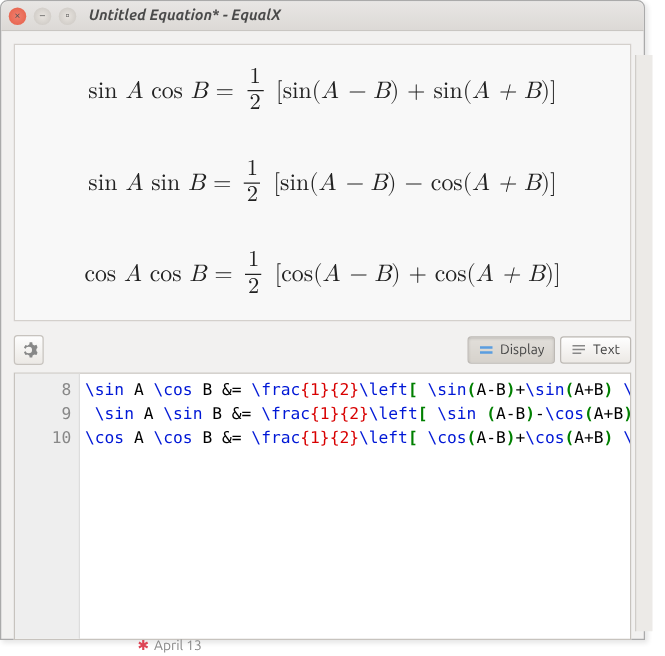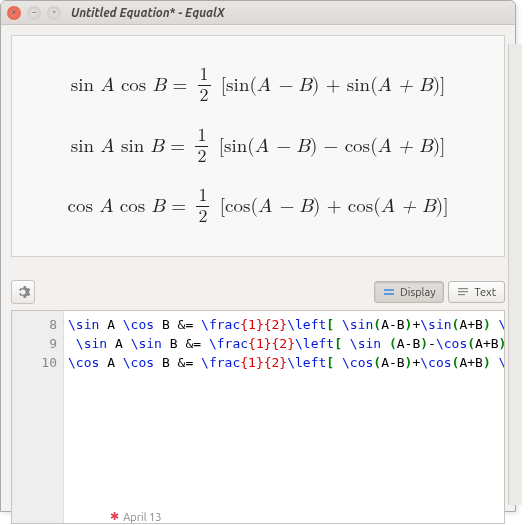--- a/index.html
+++ b/index.html
@@ -6,27 +6,27 @@
   body { font-family: "Ubuntu", "Segoe UI", sans-serif; background: #ffffff; width: 532px; height: 525px; overflow: hidden; position: relative; }
   .window { width: 516px; height: 512px; position: absolute; top: 0; left: 0; background: #f2f1f0; border: 1px solid #aaa; border-radius: 6px 6px 0 0; box-shadow: 2px 2px 4px rgba(0,0,0,0.1); }
   .titlebar { height: 24px; background: linear-gradient(#e8e6e4,#dcd9d6); display: flex; align-items: center; padding: 0 6px; border-radius: 6px 6px 0 0; border-bottom: 1px solid #c9c6c2; }
   .tb-buttons { display: flex; gap: 6px; margin-right: 10px; }
   .tb-btn { width: 14px; height: 14px; border-radius: 7px; display: flex; align-items: center; justify-content: center; font-size: 9px; color: #555; line-height: 1; }
   .tb-close { background: radial-gradient(#f08070,#e55d45); }
   .tb-min { background: radial-gradient(#e8e4df,#c9c5c0); }
   .tb-max { background: radial-gradient(#e8e4df,#c9c5c0); }
   .title { font-size: 12px; font-weight: bold; color: #4a4a4a; font-style: italic; }
   .content { position: absolute; top: 24px; left: 0; right: 0; bottom: 0; padding: 10px; }
-  .preview { background: #f8f8f8; border: 1px solid #d4d0cc; height: 222px; display: flex; flex-direction: column; align-items: center; justify-content: center; font-family: "Cambria Math", "Latin Modern Math", Georgia, serif; }
+  .preview { background: #f8f8f8; border: 1px solid #d4d0cc; height: 222px; display: flex; flex-direction: column; align-items: center; justify-content: center; font-family: "Cambria Math", "Latin Modern Math", Georgia, serif; gap: 13px; }
   .eqn { font-size: 19px; color: #222; margin: 10px 0; display: flex; align-items: center; white-space: nowrap; }
   .eqn .it { font-style: italic; }
   .frac { display: inline-flex; flex-direction: column; align-items: center; vertical-align: middle; margin: 0 4px; font-size: 18px; }
   .frac .num { border-bottom: 1px solid #222; padding: 0 2px; line-height: 1.1; }
   .frac .den { padding: 0 2px; line-height: 1.1; }
-  .toolbar { height: 28px; margin-top: 21px; display: flex; align-items: center; }
+  .toolbar { height: 28px; margin-top: 9px; display: flex; align-items: center; }
   .toolbar .left { display: flex; }
   .toolbar .right { margin-left: auto; display: flex; gap: 4px; }
   .tbtn { height: 22px; border: 1px solid #bdb9b4; background: linear-gradient(#fefefe,#ece9e5); border-radius: 3px; font-size: 11px; color: #444; display: flex; align-items: center; padding: 0 8px; gap: 5px; cursor: pointer; }
   .tbtn.active { background: linear-gradient(#e2dfda,#d6d2cc); box-shadow: inset 0 1px 2px rgba(0,0,0,0.15); }
   .iconbox { width: 12px; height: 12px; display: inline-flex; align-items: center; justify-content: center; }
   .gearbtn { width: 24px; height: 24px; border: 1px solid #c7c3be; background: linear-gradient(#fdfdfd,#ece9e5); border-radius: 3px; display:flex; align-items:center; justify-content:center; cursor:pointer; }
   .editor-wrap { display: flex; border: 1px solid #c7c3be; background: #fff; height: 214px; margin-top: 4px; }
   .gutter { width: 52px; background: #eeeeee; border-right: 1px solid #ddd; text-align: right; color: #888; font-family: "DejaVu Sans Mono", Consolas, monospace; font-size: 13px; padding: 4px 6px 4px 0; line-height: 19px; }
   .editor { flex: 1; font-family: "DejaVu Sans Mono", Consolas, monospace; font-size: 13px; padding: 4px 4px; line-height: 19px; white-space: pre; overflow-x: auto; color: #000; }
   .editor .kw { color: #0018d6; font-weight: normal; }

